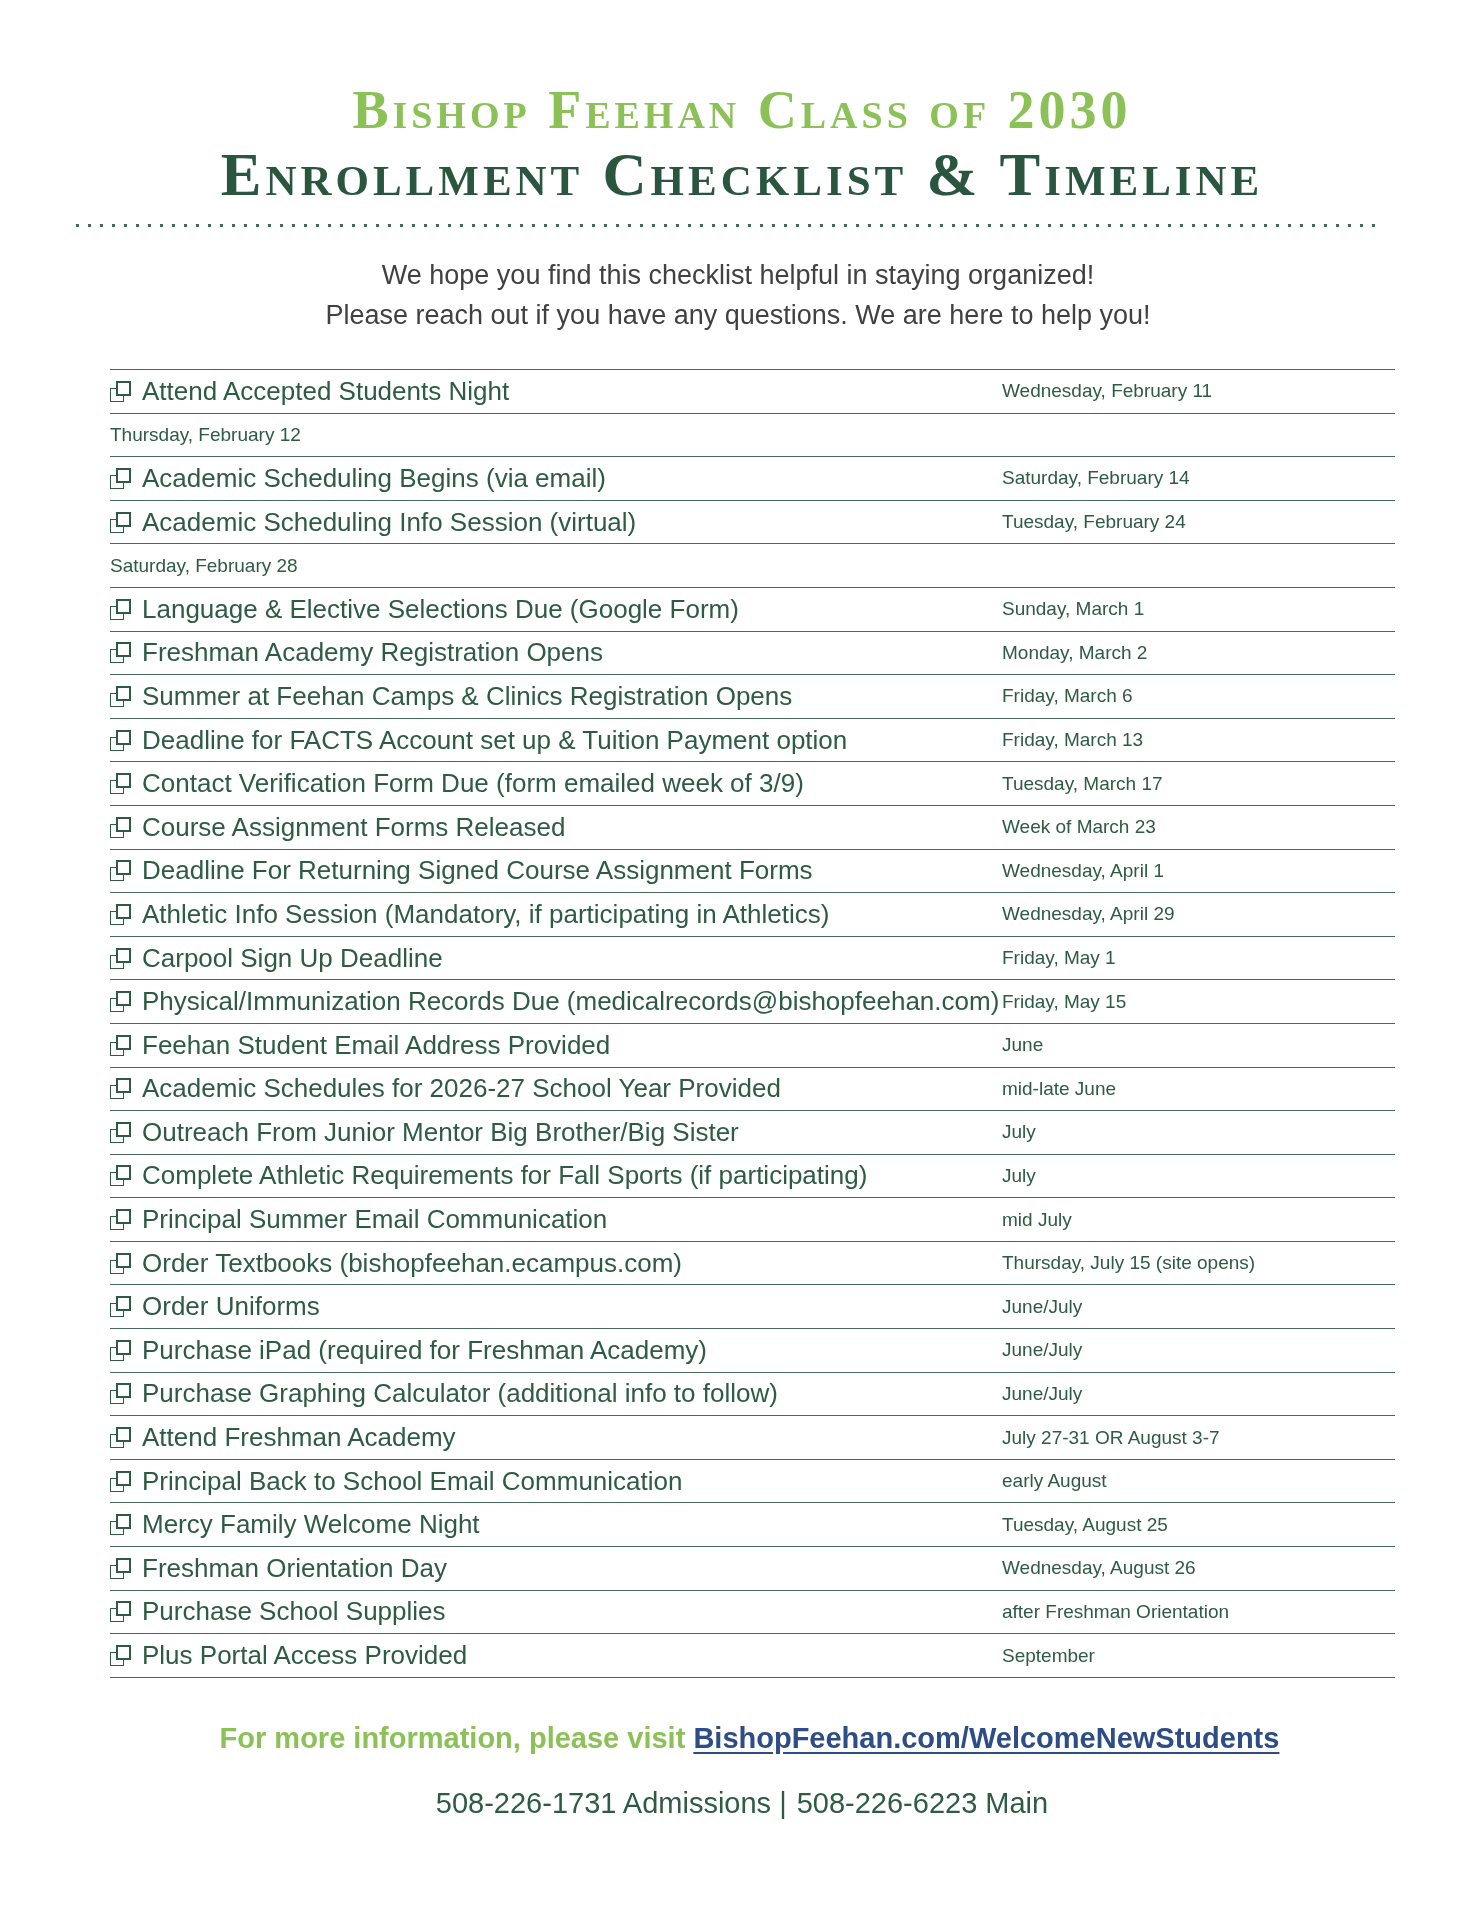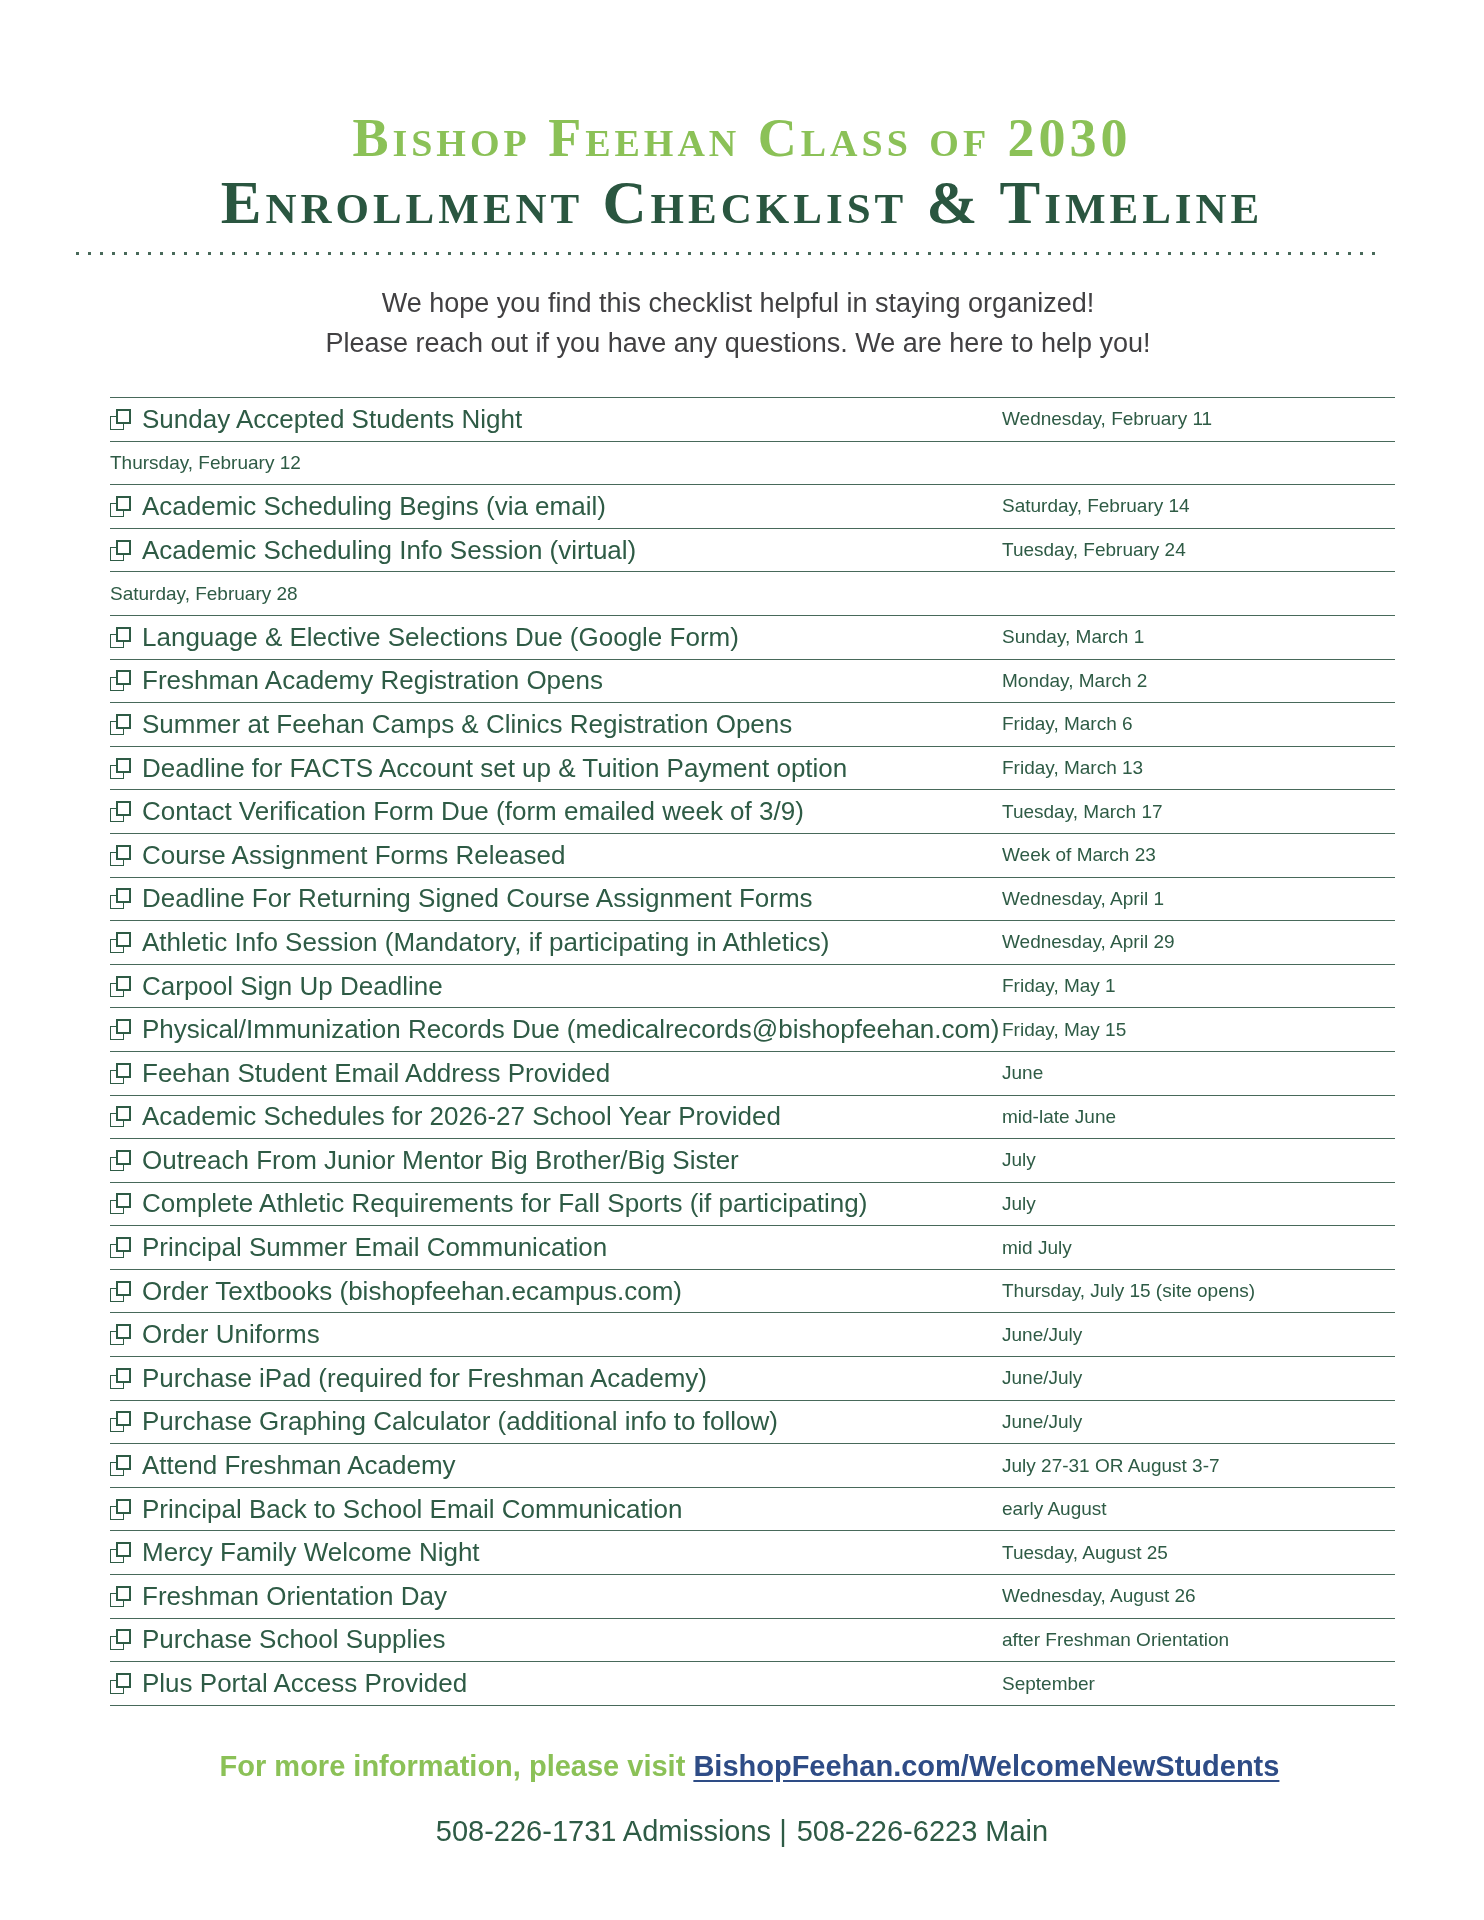--- a/index.html
+++ b/index.html
@@ -3,21 +3,21 @@
 <meta charset="utf-8">
 <style>
   html, body { margin: 0; padding: 0; background: #ffffff; }
   .page {
     position: relative;
     width: 1484px;
     height: 1920px;
     margin: 0 auto;
     background: #ffffff;
     font-family: "Liberation Sans", sans-serif;
-    padding-top: 108px;
+    padding-top: 80px;
     box-sizing: border-box;
     overflow: hidden;
   }
   .title1 {
     text-align: center;
     font-family: "Liberation Serif", serif;
     font-weight: 700;
     font-variant: small-caps;
     font-size: 54px;
     line-height: 60px;
@@ -131,21 +131,21 @@
 
   <p class="intro">
     <span>We hope you find this checklist helpful in staying organized!</span><br>
     <span>Please reach out if you have any questions. We are here to help you!</span>
   </p>
 
   <div class="checklist">
     <div class="row">
       <div class="task">
         <span class="cb"></span>
-        <span>Sunday Accepted Students Night</span>
+        <span>Attend Accepted Students Night</span>
       </div>
       <div class="date">Wednesday, February 11</div>
     </div>
 
     <div class="row">
       <div class="date">Thursday, February 12</div>
     </div>
 
     <div class="row">
       <div class="task">

